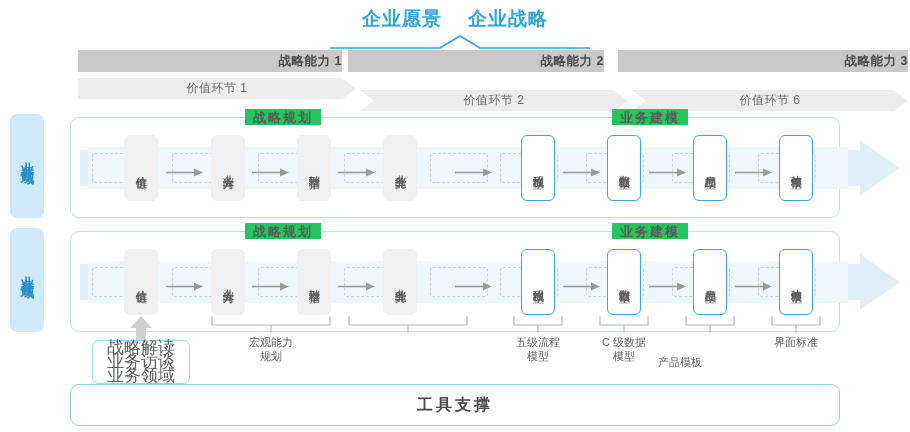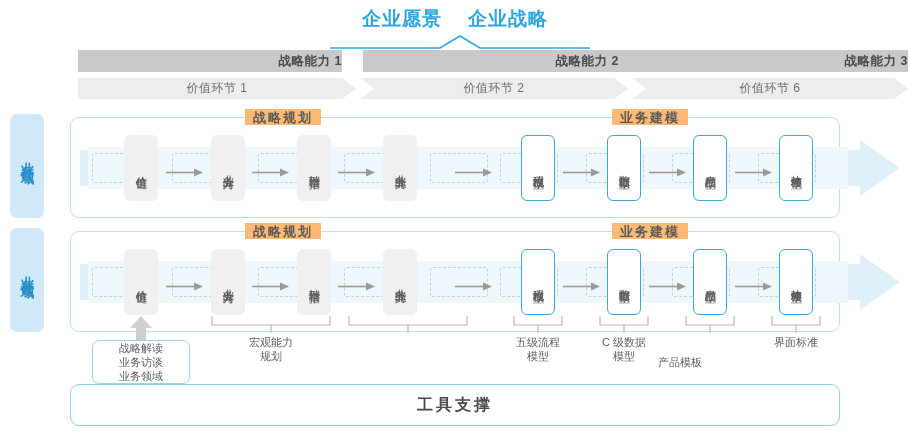--- a/index.html
+++ b/index.html
@@ -40,20 +40,21 @@
     background:#ededed;
     color:#6b6b6b;font-size:12px;
     display:flex;align-items:center;justify-content:center;
     letter-spacing:.5px;
   }
   .val-bar.chev{
     clip-path:polygon(0 0, calc(100% - 14px) 0, 100% 50%, calc(100% - 14px) 100%, 0 100%);
   }
   .val-bar.chev-mid{
     clip-path:polygon(0 0, calc(100% - 14px) 0, 100% 50%, calc(100% - 14px) 100%, 0 100%, 14px 50%);
+    margin-top:12px;
   }
 
   
   .side-label{
     position:absolute;left:10px;width:34px;
     background:#cfe9f9;border-radius:7px;
     display:flex;align-items:center;justify-content:center;
   }
   .side-label span{
     writing-mode:vertical-rl;
@@ -75,21 +76,21 @@
   
   .band{
     position:absolute;left:88px;width:760px;height:42px;
     background:#eef7fc;
   }
 
   
   .sec-title{
     position:absolute;height:16px;
     font-size:13px;font-weight:bold;color:#5a5a5a;
-    letter-spacing:2px;background:#fdba74;padding:0 8px;
+    letter-spacing:2px;background:#22c55e;padding:0 8px;
     white-space:nowrap;
   }
   .sec-line{
     position:absolute;height:1.3px;background:#bcdff2;
   }
 
   
   .dash{
     position:absolute;height:30px;
     border:1.2px dashed #cfcfcf;border-radius:3px;
@@ -119,21 +120,21 @@
   
   .bracket{position:absolute;}
   .ann{
     position:absolute;
     font-size:11px;line-height:13.5px;color:#5e5e5e;
     text-align:center;white-space:nowrap;
   }
   .ann-box{
     position:absolute;
     border:1.2px solid #9ed3ef;border-radius:7px;
-    font-size:11px;line-height:14px;color:#5e5e5e;
+    font-size:17px;line-height:14px;color:#5e5e5e;
     text-align:center;
     display:flex;align-items:flex-end;justify-content:center;
     box-sizing:border-box;background:#fff;
   }
 
   
   .tool-box{
     position:absolute;left:70px;width:770px;
     border:1.3px solid #8fd0ee;border-radius:9px;
     box-sizing:border-box;background:#fff;
@@ -154,21 +155,21 @@
 
   <div class="connector">
     <svg width="260" height="16" viewBox="0 0 260 16">
       <path d="M0 14 L110 14 L130 2 L150 14 L260 14" fill="none" stroke="#2ba6de" stroke-width="1.6"></path>
     </svg>
   </div>
 
   <div class="cap-bar" style="left:78px;width:264px;">
     <span>战略能力 1</span>
   </div>
-  <div class="cap-bar" style="left:363px;width:256px;">
+  <div class="cap-bar" style="left:348px;width:256px;">
     <span>战略能力 2</span>
   </div>
   <div class="cap-bar" style="left:618px;width:290px;">
     <span>战略能力 3</span>
   </div>
 
   <div class="val-bar chev" style="left:78px;width:278px;">
     <span>价值环节 1</span>
   </div>
   <div class="val-bar chev-mid" style="left:360px;width:268px;">

